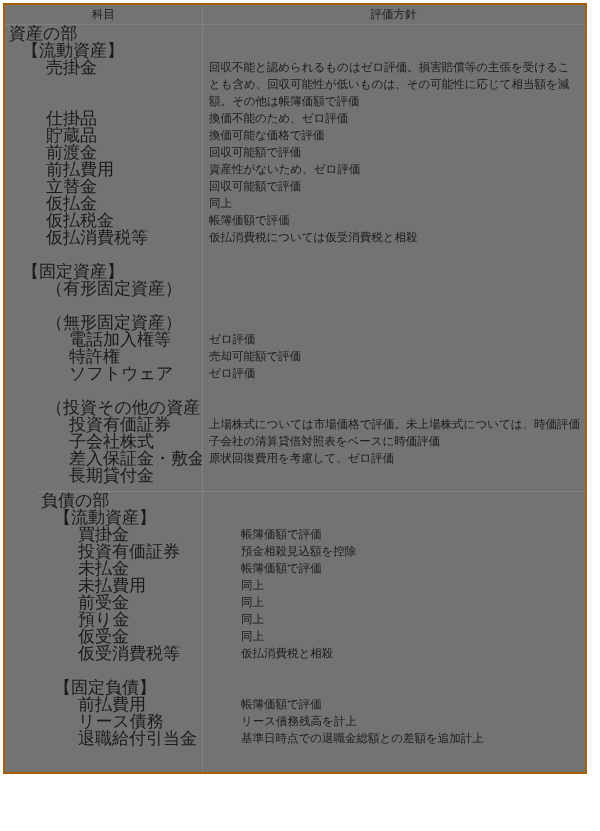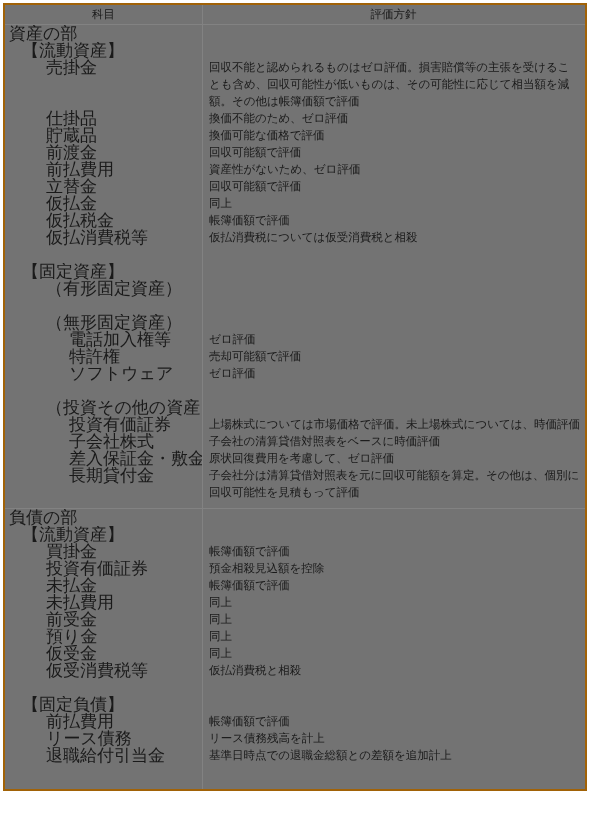--- a/index.html
+++ b/index.html
@@ -37,21 +37,21 @@
   }
   .hcell {
     font-size: 11.5px;
     line-height: 19px;
     text-align: center;
   }
   .hcell.left  { width: 197px; }
   .hcell.right { flex: 1; text-align: center; }
   .section { position: relative; }
   .section.assets { padding-bottom: 7px; }
-  .section.liabilities { border-top: 1px solid #828282; padding-bottom: 8px; }
+  .section.liabilities { border-top: 1px solid #828282; padding-bottom: 8px; margin-left: 32px; }
   .row { display: flex; min-height: 17px; }
   .cell-left {
     width: 197px;
     flex-shrink: 0;
     box-sizing: border-box;
     font-size: 17px;
     line-height: 17px;
     white-space: nowrap;
     overflow: hidden;
   }
@@ -195,21 +195,20 @@
     <div class="cell-right">子会社の清算貸借対照表をベースに時価評価</div>
   </div>
 
   <div class="row">
     <div class="cell-left indent-3">差入保証金・敷金</div>
     <div class="cell-right">原状回復費用を考慮して、ゼロ評価</div>
   </div>
 
   <div class="row">
     <div class="cell-left indent-3">長期貸付金</div>
-    <div class="cell-right">子会社分は清算貸借対照表を元に回収可能額を算定。その他は、個別に回収可能性を見積もって評価</div>
   </div>
 </div>
   <div class="section liabilities">
   <div class="row">
     <div class="cell-left indent-0">負債の部</div>
     <div class="cell-right"></div>
   </div>
 
   <div class="row">
     <div class="cell-left indent-1">【流動資産】</div>

